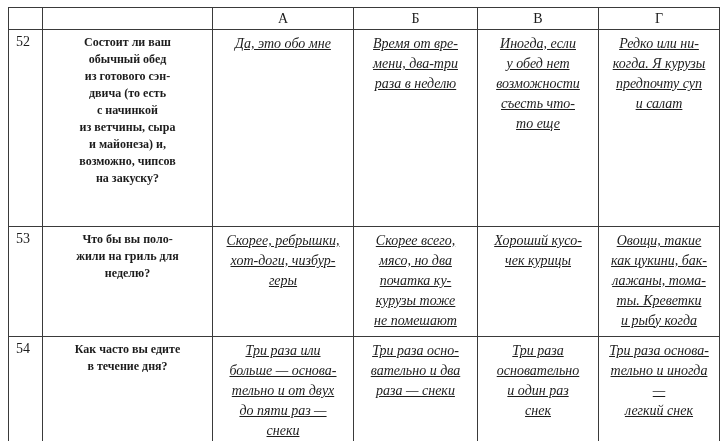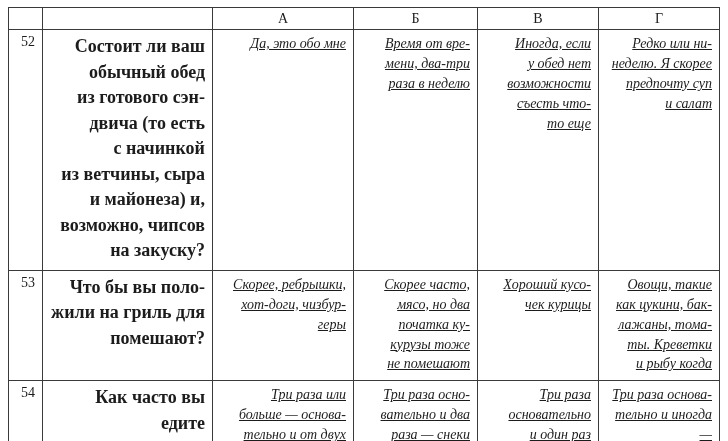--- a/index.html
+++ b/index.html
@@ -21,21 +21,20 @@
     height: 427px;
     border-collapse: collapse;
     table-layout: fixed;
   }
   table.quiz td, table.quiz th {
     border: 1px solid #3a3a3a;
     vertical-align: top;
     padding: 4px 7px 6px 7px;
     box-sizing: border-box;
     overflow: hidden;
-    text-align: right;
   }
   col.c-num { width: 34px; }
   col.c-q   { width: 170px; }
   col.c-a   { width: 141px; }
   col.c-b   { width: 124px; }
   col.c-v   { width: 121px; }
   col.c-g   { width: auto; }
 
   tr.head-row th {
     font-weight: normal;
@@ -47,21 +46,21 @@
     height: 22px;
   }
   td.num {
     font-size: 14px;
     text-align: left;
     padding-left: 6px;
     font-style: normal;
   }
   td.question {
     font-weight: bold;
-    font-size: 18px;
+    font-size: 12px;
     line-height: 1.42;
     text-align: center;
     white-space: pre-line;
   }
   td.answer {
     font-style: italic;
     font-size: 14px;
     line-height: 1.42;
     text-align: center;
     white-space: pre-line;
@@ -108,34 +107,34 @@
         <td class="answer">Да, это обо мне</td>
         <td class="answer">Время от вре-
 мени, два-три
 раза в неделю</td>
         <td class="answer">Иногда, если
 у обед нет
 возможности
 съесть что-
 то еще</td>
         <td class="answer">Редко или ни-
-неделю. Я скорее
+когда. Я курузы
 предпочту суп
 и салат</td>
       </tr>
 
       <tr class="r53">
         <td class="num">53</td>
         <td class="question">Что бы вы поло-
 жили на гриль для
-помешают?</td>
+неделю?</td>
         <td class="answer">Скорее, ребрышки,
 хот-доги, чизбур-
 геры</td>
-        <td class="answer">Скорее часто,
+        <td class="answer">Скорее всего,
 мясо, но два
 початка ку-
 курузы тоже
 не помешают</td>
         <td class="answer">Хороший кусо-
 чек курицы</td>
         <td class="answer">Овощи, такие
 как цукини, бак-
 лажаны, тома-
 ты. Креветки

